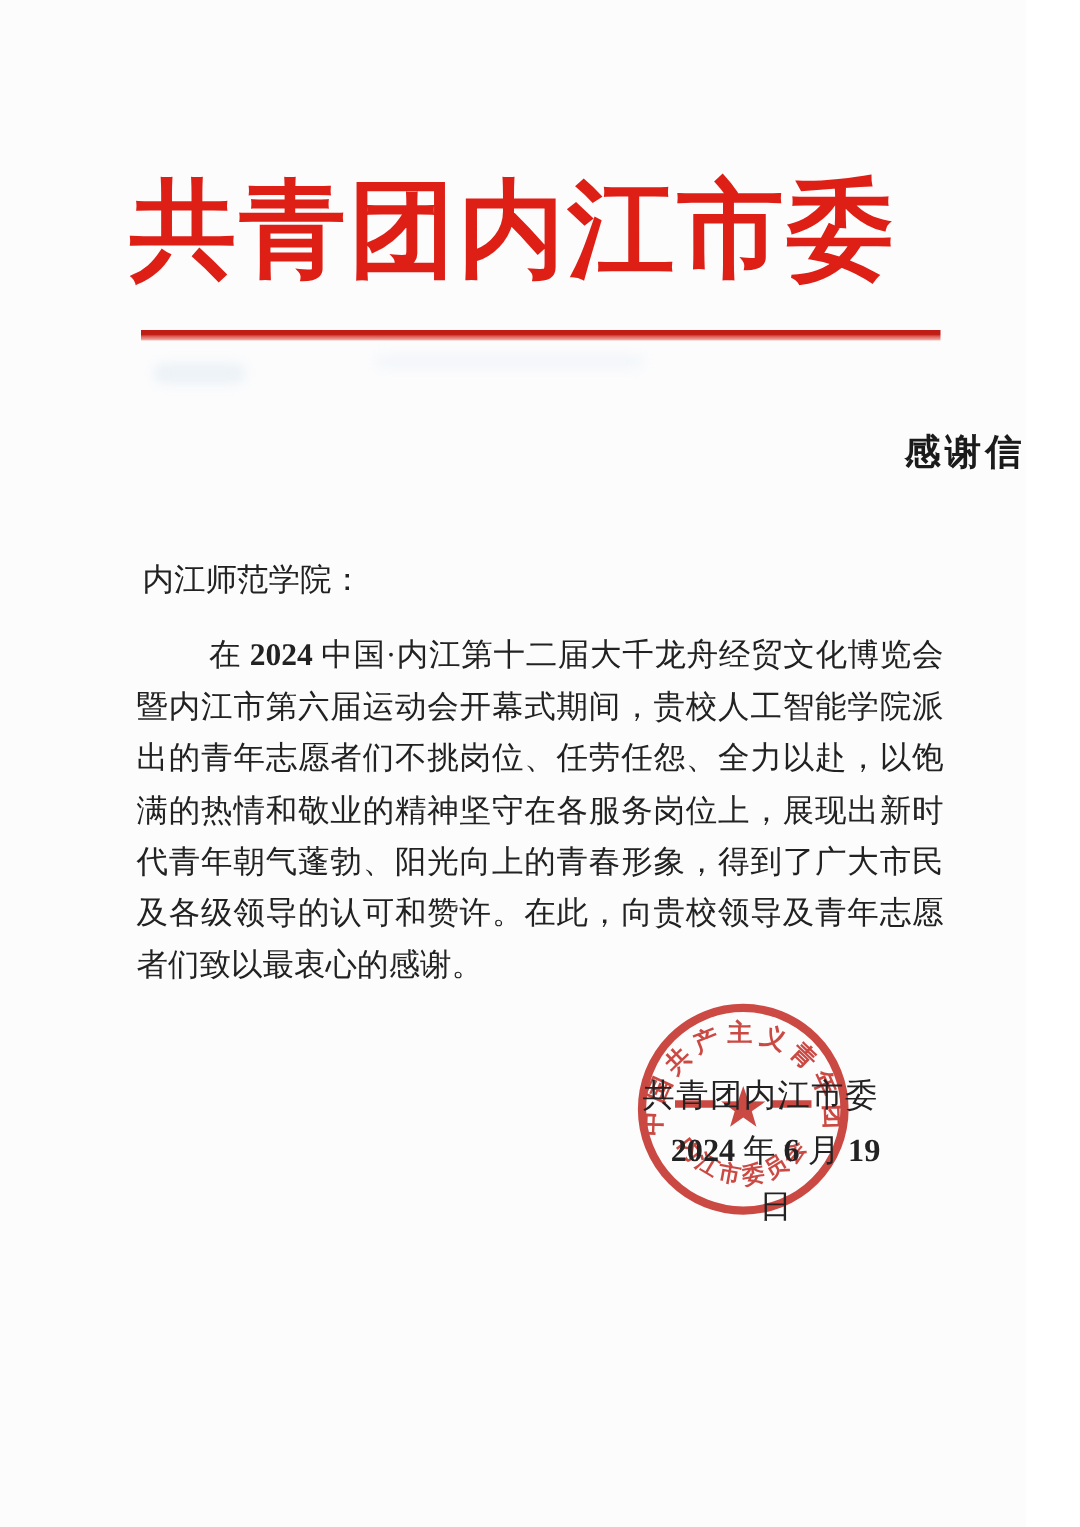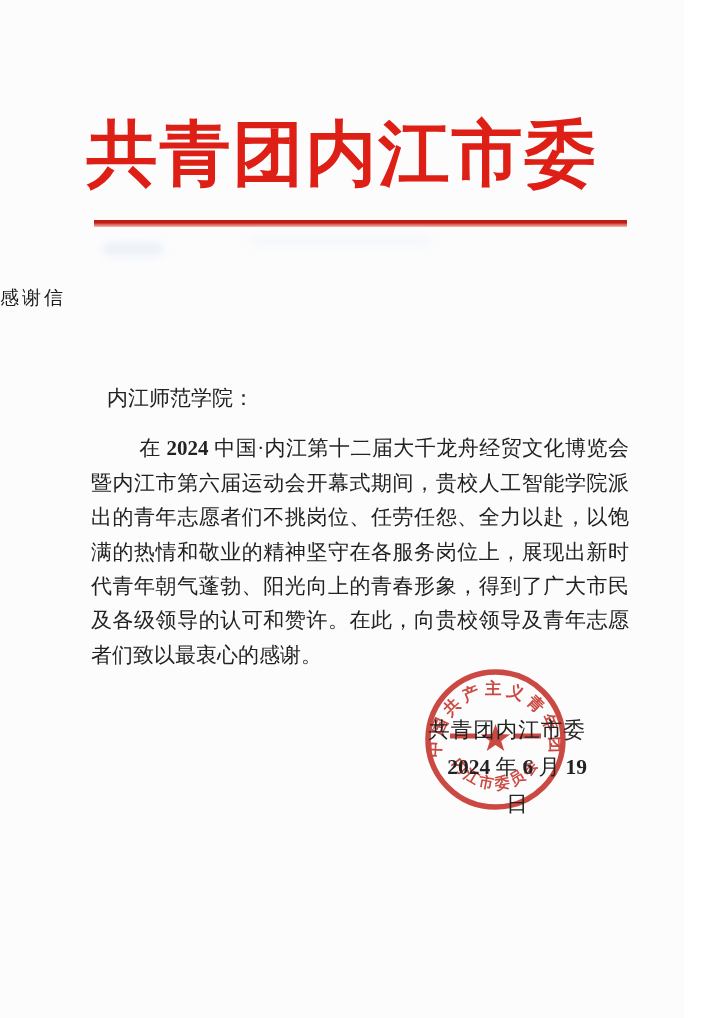--- a/index.html
+++ b/index.html
@@ -32,31 +32,31 @@
     white-space:nowrap;
   }
   .rule{
     position:absolute;top:220px;left:94px;width:533px;height:7px;
     background:linear-gradient(to bottom,
       var(--rule-red) 0%,var(--rule-red) 42%,
       #d9574f 58%,var(--rule-light) 85%,#f3c0bb 100%);
   }
   .letter-title{
     position:absolute;top:285px;left:0;width:100%;
-    text-align:left;
-    font-size:19px;font-weight:400;letter-spacing:3px;
+    text-align:right;
+    font-size:24px;font-weight:700;letter-spacing:3px;
     color:#1b1b1b;
   }
   .letter-body{
     position:absolute;top:365px;left:91px;width:538px;
     font-size:21px;line-height:34.4px;
     color:var(--body-text);
     text-align:justify;text-justify:inter-ideograph;
   }
-  .salutation{margin:16px;}
+  .salutation{margin:4px;}
   .para{margin:0;}
   .para.indent{text-indent:2.3em;margin-top:16px;}
   .num-bold{font-weight:700;}
 
   .sign-block{
     position:absolute;top:712px;left:418px;width:178px;
     text-align:center;color:var(--body-text);
     font-size:21.5px;z-index:3;
   }
   .sign-org{line-height:37px;letter-spacing:1px;}

